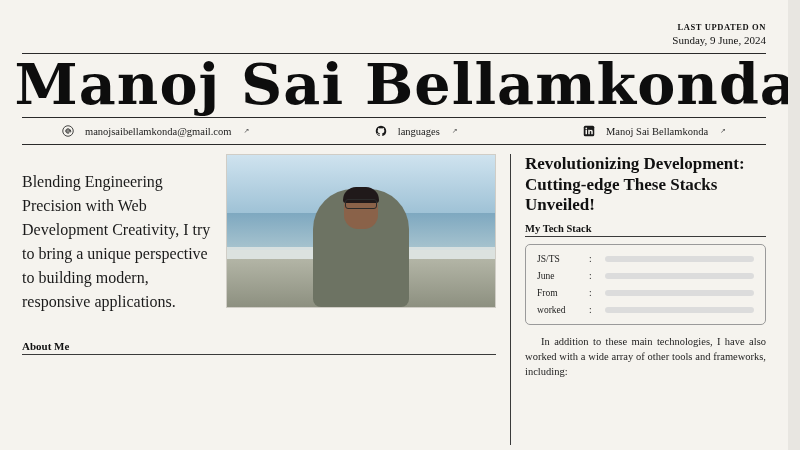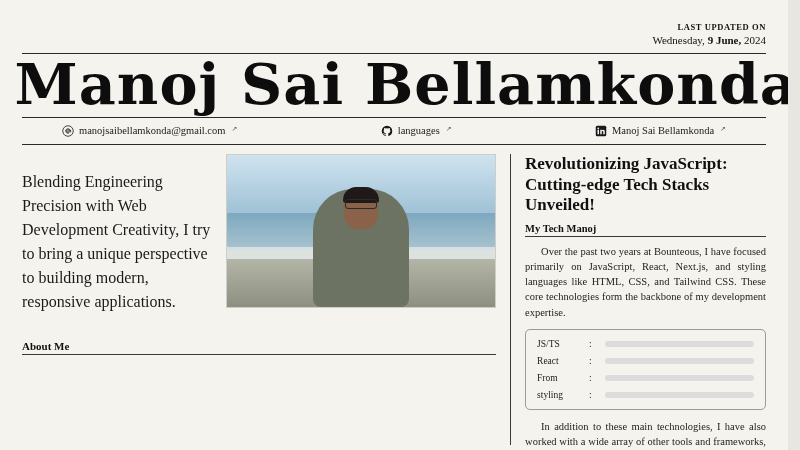--- a/index.html
+++ b/index.html
@@ -42,21 +42,21 @@
     letter-spacing: 0.6px;
     color: #111;
     display: block;
   }
   .updated .date {
     font-size: 11px;
     color: #111;
     display: block;
     margin-top: 1px;
   }
-  .updated .date b { font-weight: bold; }
+  .updated .date b { font-weight: normal; }
 
   .rule-top {
     border-top: 1px solid #2a2a2a;
     margin: 0 0 0 0;
   }
 
   .title-wrap {
     text-align: center;
     padding: 2px 0 4px 0;
   }
@@ -79,22 +79,22 @@
   .contact-bar {
     display: flex;
     align-items: center;
     justify-content: space-between;
     padding: 7px 40px 7px 40px;
     font-size: 10.5px;
     color: #1a1a1a;
   }
   .contact-item {
     display: flex;
-    align-items: flex-start;
-    gap: 5px;
+    align-items: center;
+    gap: 11px;
     white-space: nowrap;
   }
   .contact-item .txt { font-family: "Liberation Serif", serif; font-size: 10.5px; }
   .ext { font-size: 7px; color: #555; margin-left: 1px; }
 
   .ic {
     width: 12px; height: 12px;
     display: inline-block;
     flex: 0 0 auto;
   }
@@ -273,21 +273,21 @@
   }
 </style>
 </head>
 <body>
 
 <div class="page">
 
   <div class="masthead-top">
     <div class="updated">
       <span class="label">LAST UPDATED ON</span>
-      <span class="date"><span>Wednesday, </span><b>9 June,</b><span> 2024</span></span>
+      <span class="date"><span>Sunday, </span><b>9 June,</b><span> 2024</span></span>
     </div>
   </div>
 
   <div class="rule-top"></div>
 
   <div class="title-wrap">
     <h1 class="site-title">Manoj Sai Bellamkonda</h1>
   </div>
 
   <div class="rule-mid"></div>
@@ -350,42 +350,41 @@
           <div class="hair"></div>
           <div class="glasses"></div>
         </div>
       </div>
 
       <div class="section-head">About Me</div>
 
     </div>
 
     <div class="col-right">
-      <h2 class="r-headline">Revolutionizing JavaScript:  Cutting-edge Tech Stacks Unveiled!</h2>
-      <div class="r-sub">My Tech Manoj</div>
-      <p class="r-body"><span class="indent"></span><span>Over the past two years at Bounteous, I have focused primarily on JavaScript, React, Next.js, and styling languages like HTML, CSS, and Tailwind CSS. These core technologies form the backbone of my development expertise.</span></p>
+      <h2 class="r-headline">Revolutionizing Development:  Cutting-edge These Stacks Unveiled!</h2>
+      <div class="r-sub">My Tech Stack</div>
 
       <div class="stack-box">
         <div class="stack-row">
           <span class="stack-name">JS/TS</span>
           <span class="stack-colon">:</span>
           <span class="bar-track"><span class="bar-fill" style="width:92%"></span></span>
         </div>
         <div class="stack-row">
-          <span class="stack-name">React</span>
+          <span class="stack-name">June</span>
           <span class="stack-colon">:</span>
           <span class="bar-track"><span class="bar-fill" style="width:88%"></span></span>
         </div>
         <div class="stack-row">
           <span class="stack-name">From</span>
           <span class="stack-colon">:</span>
           <span class="bar-track"><span class="bar-fill" style="width:80%"></span></span>
         </div>
         <div class="stack-row">
-          <span class="stack-name">styling</span>
+          <span class="stack-name">worked</span>
           <span class="stack-colon">:</span>
           <span class="bar-track"><span class="bar-fill" style="width:95%"></span></span>
         </div>
       </div>
 
       <p class="r-body"><span class="indent"></span><span>In addition to these main technologies, I have also worked with a wide array of other tools and frameworks, including:</span></p>
     </div>
 
   </div>
 </div>

